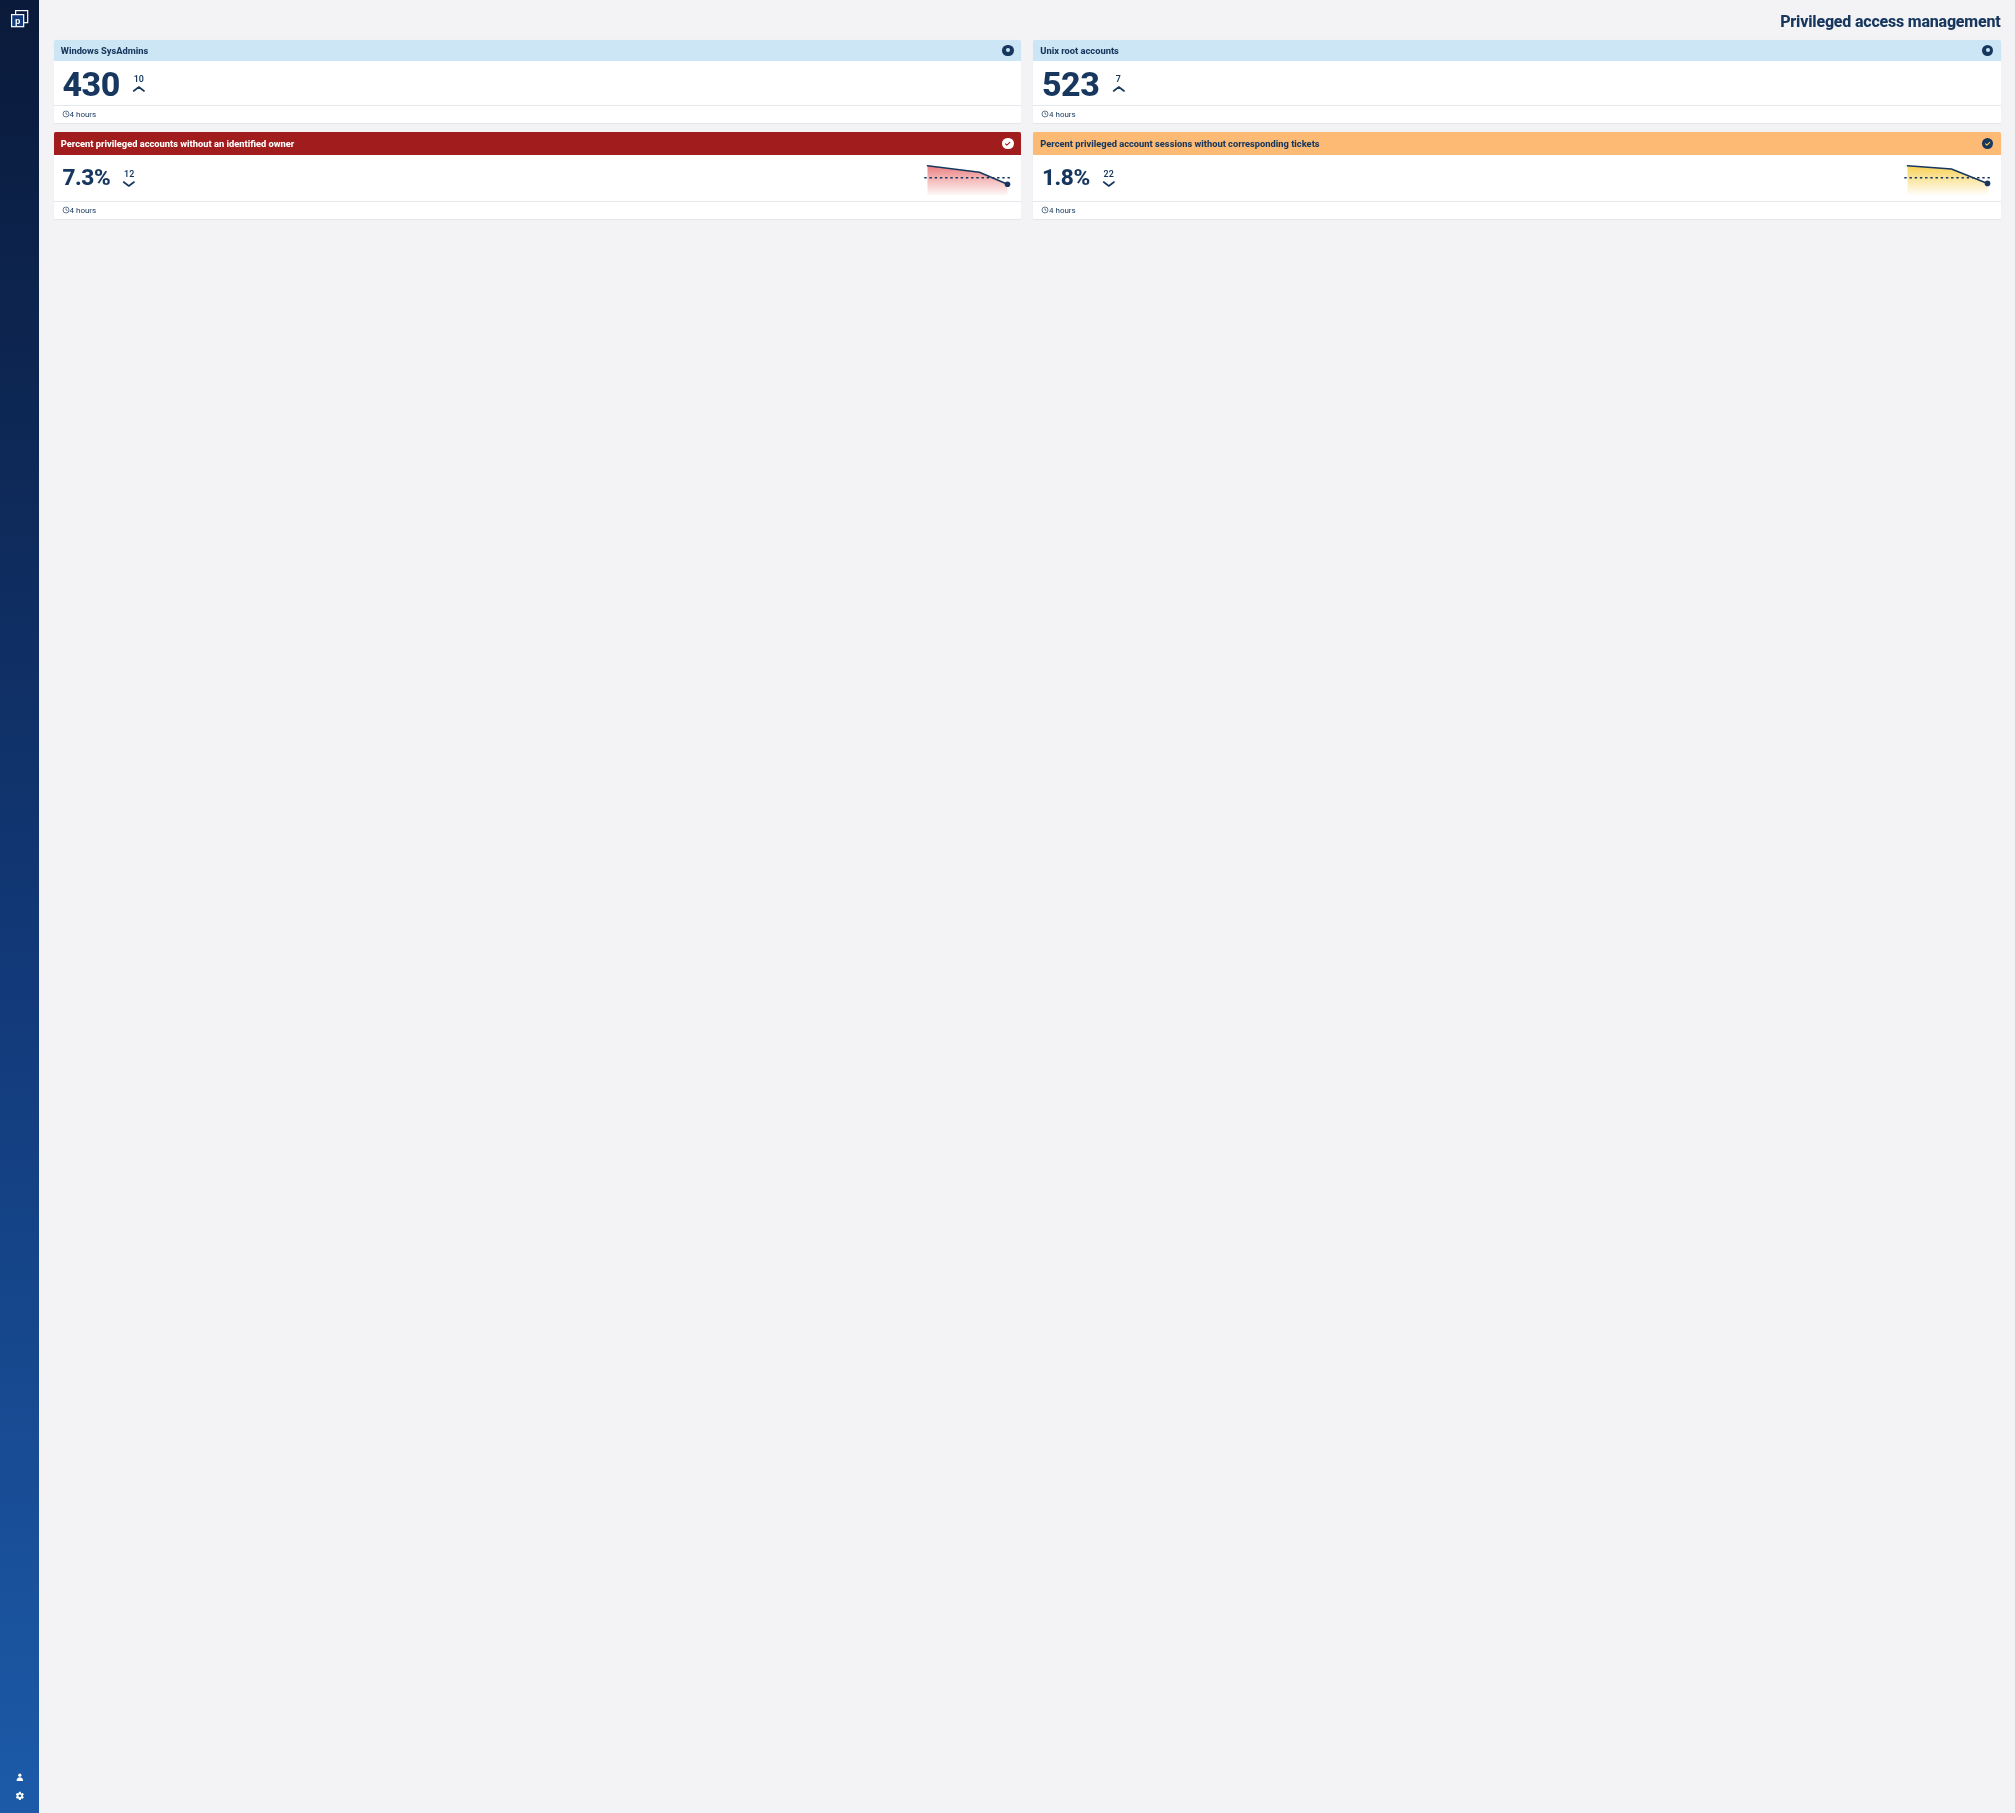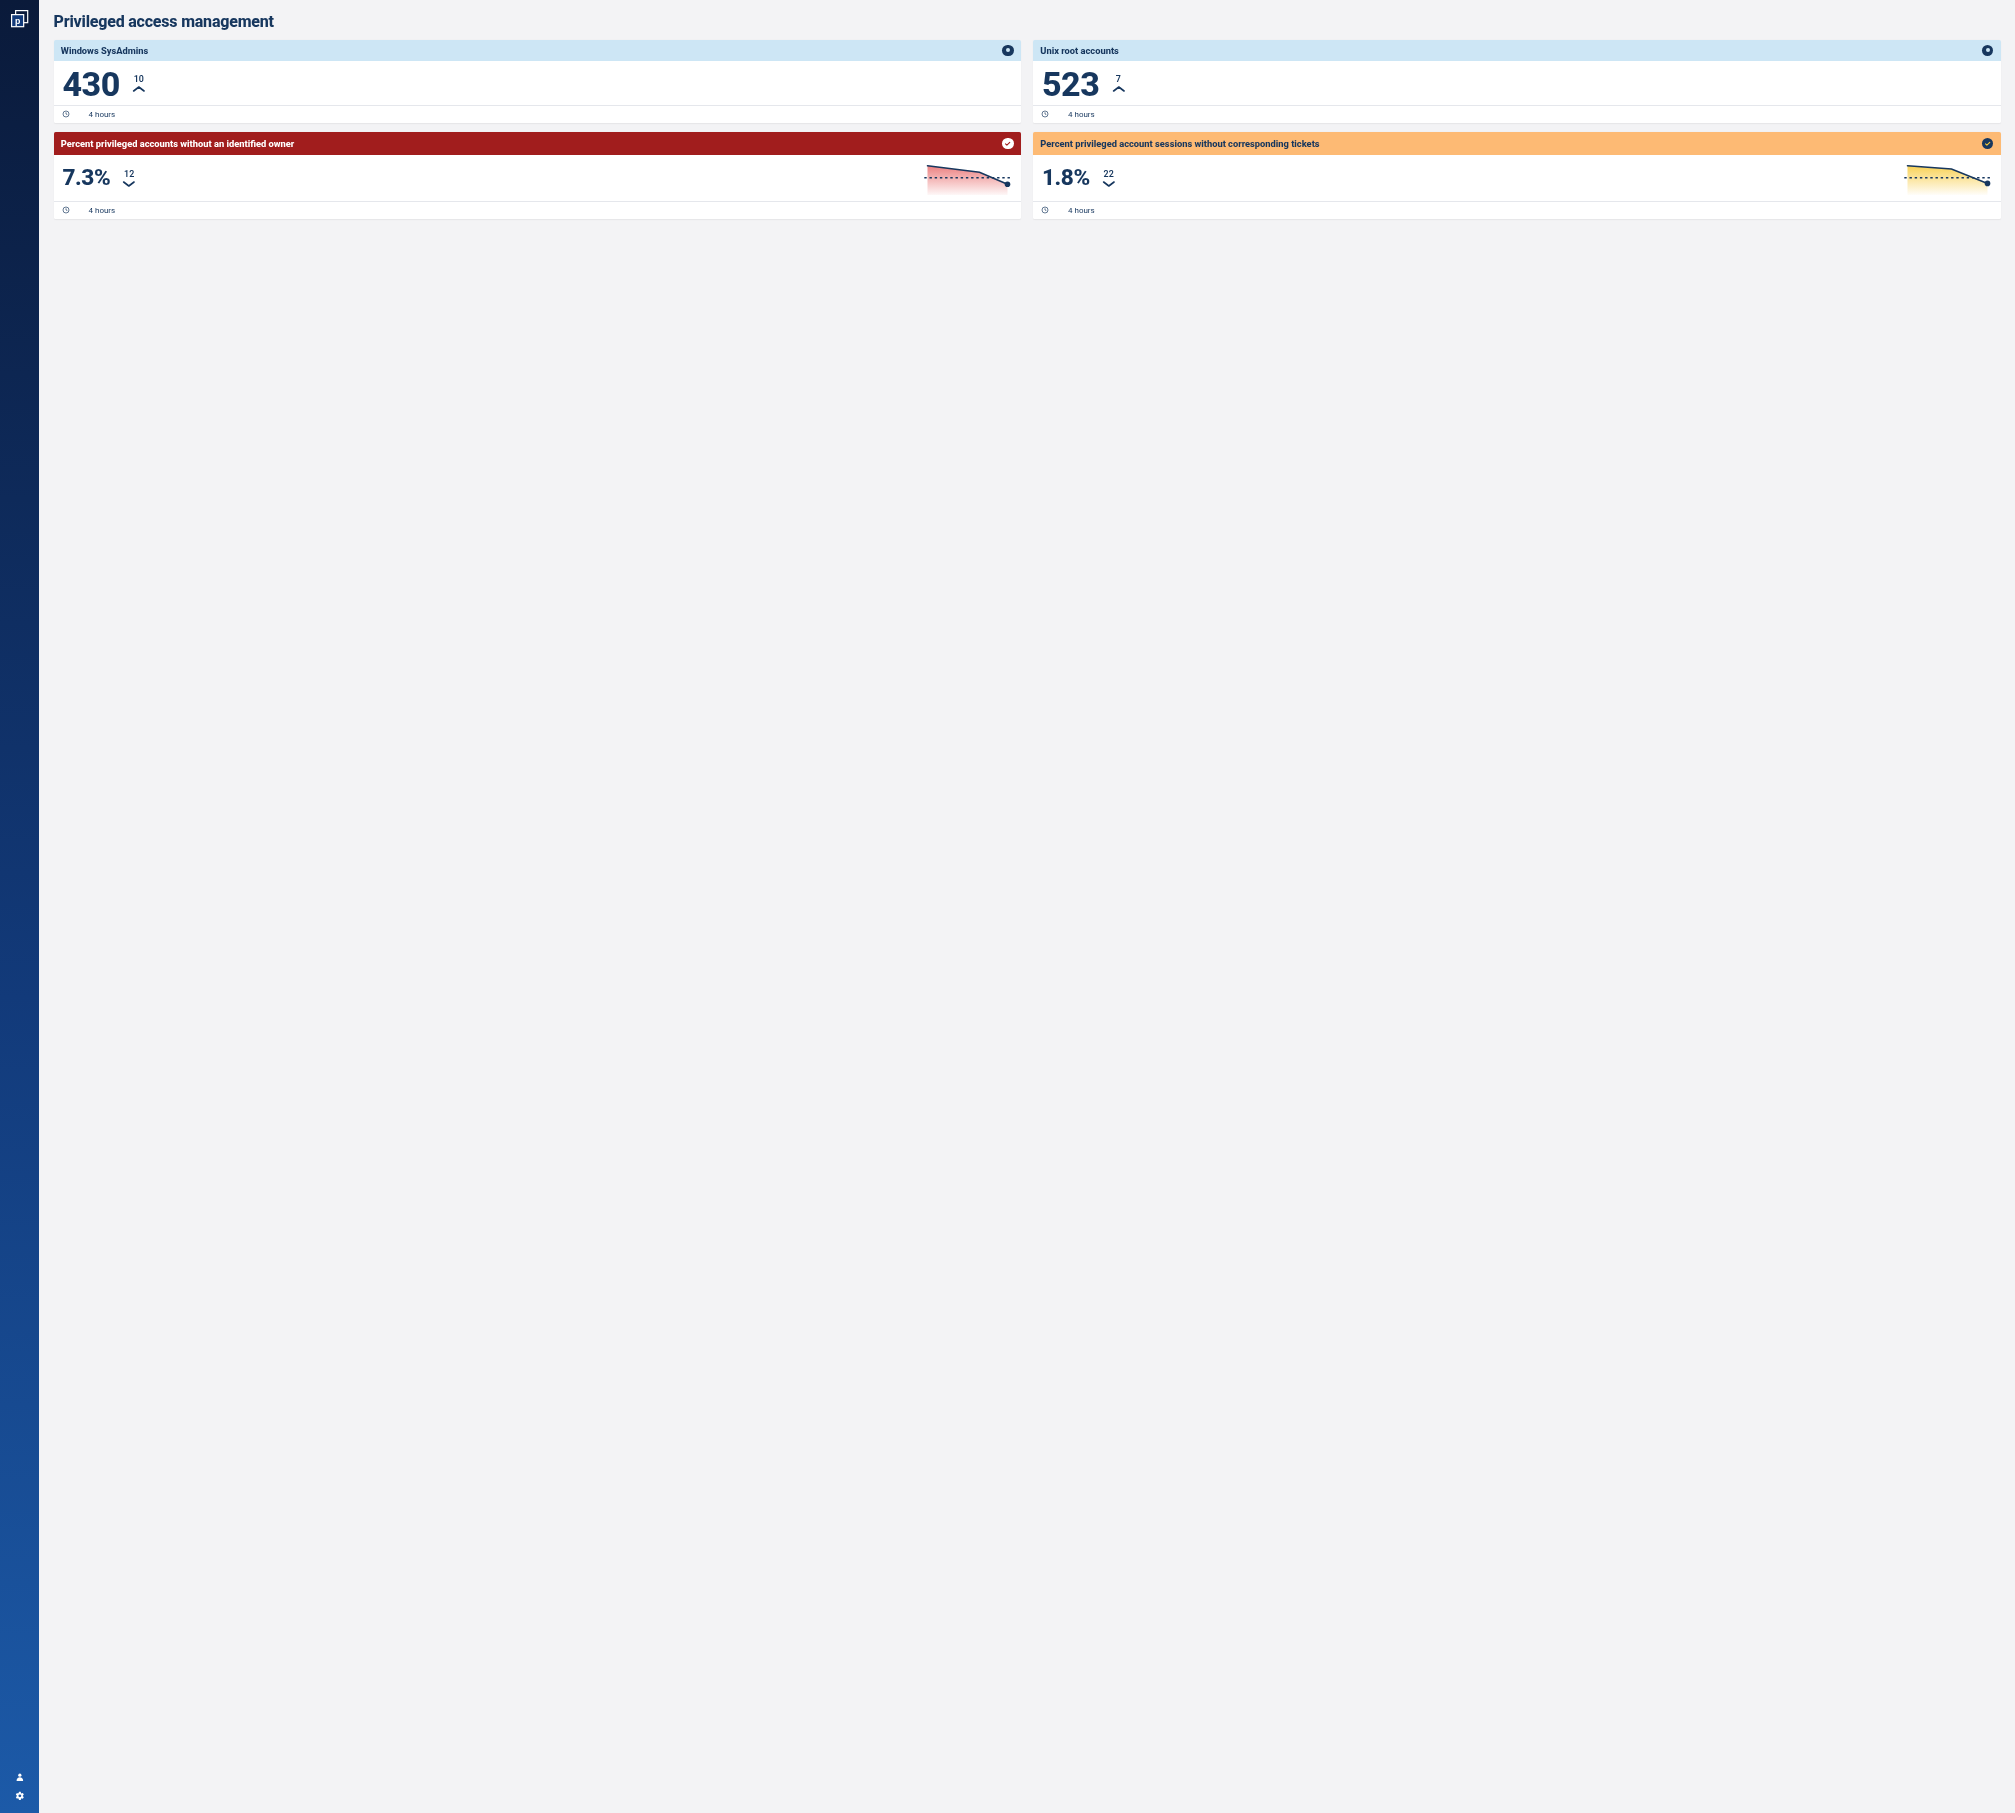--- a/index.html
+++ b/index.html
@@ -20,20 +20,21 @@
     align-items: center;
     padding: 8.9px 0 12px 0;
   }
   .sidebar .logo svg { display:block; }
   .sidebar .bottom { display:flex; flex-direction:column; gap:7.3px; align-items:center; }
   .sidebar .icon-btn { color:#fff; width:11.3px; height:11.3px; display:flex; align-items:center; justify-content:center; cursor:pointer; }
   .main {
     flex:1;
     padding: 12px 14.5px;
     overflow:auto;
+    text-align:right;
   }
   h1.page-title {
     font-size: 16px;
     font-weight: 800;
     color: #17375e;
     letter-spacing: -0.2px;
     margin-bottom: 8.9px;
   }
   .grid {
     display:grid;
@@ -106,21 +107,21 @@
     margin-left:auto;
     width: 89px;
     height: 36px;
   }
   .spark svg { width:100%; height:100%; display:block; }
   .card-footer {
     border-top:0.4px solid #e5e7ec;
     padding: 4px 8px;
     display:flex;
     align-items:center;
-    gap:19px;
+    gap:0;
     color:#17375e;
     font-size:8px;
   }
   .card-footer svg { width:8px; height:8px; stroke:#17375e; stroke-width:2; fill:none; }
 </style>
 </head>
 <body>
 
 <div class="sidebar">
   <div class="logo">

